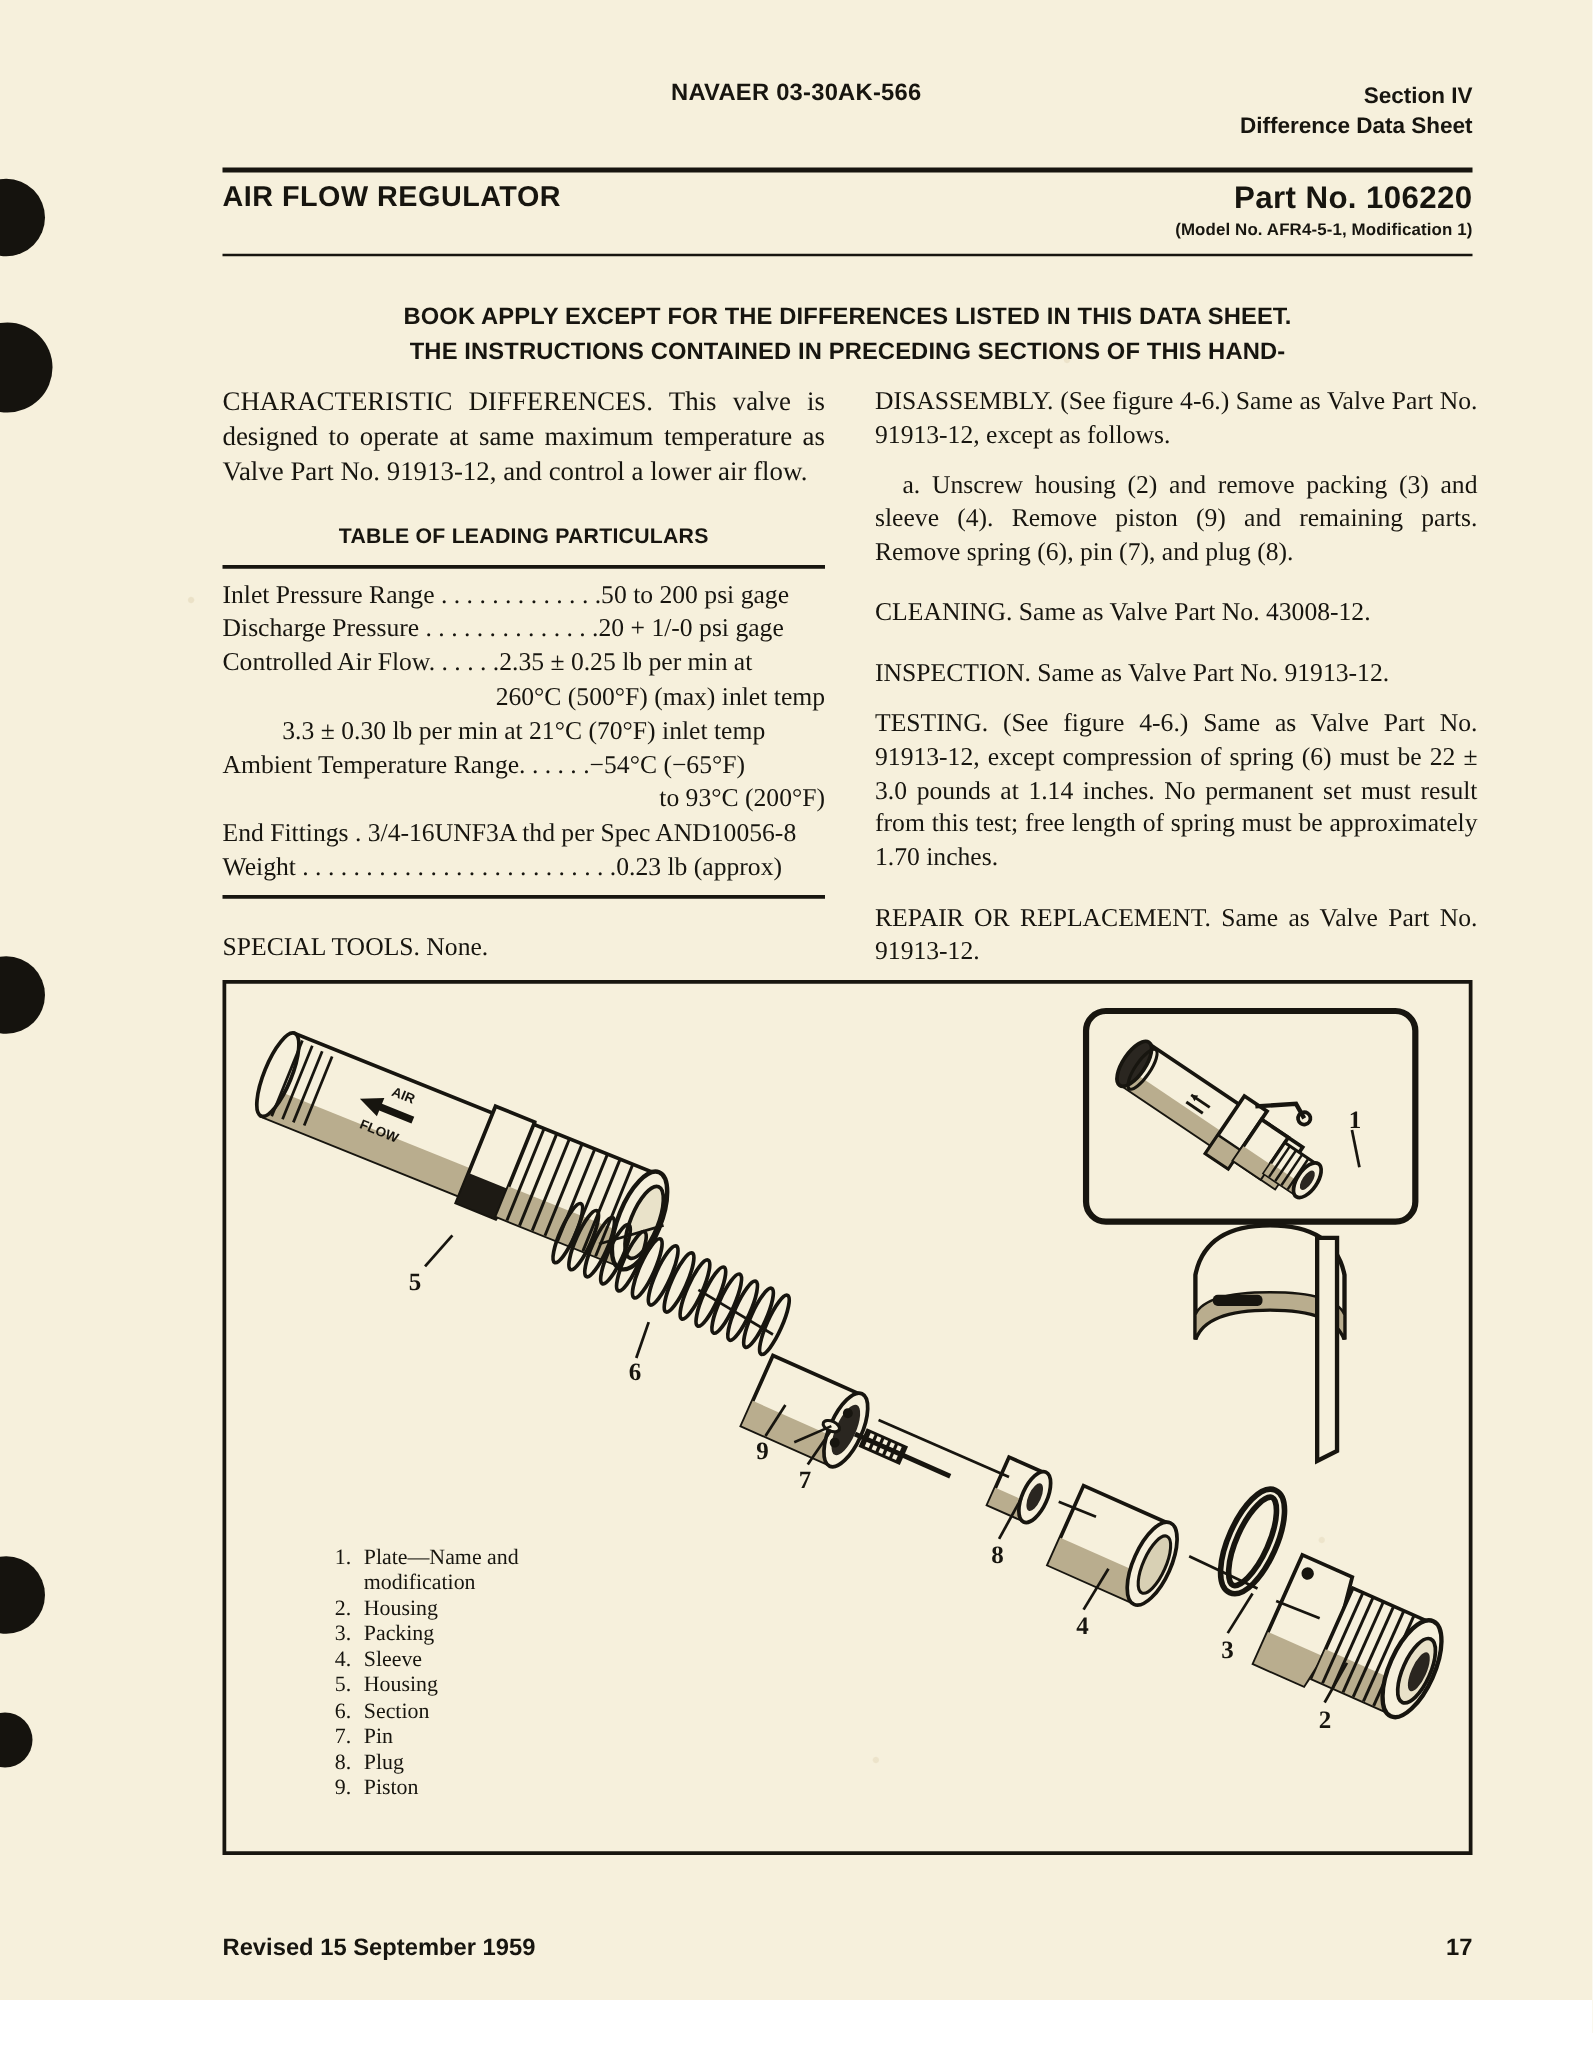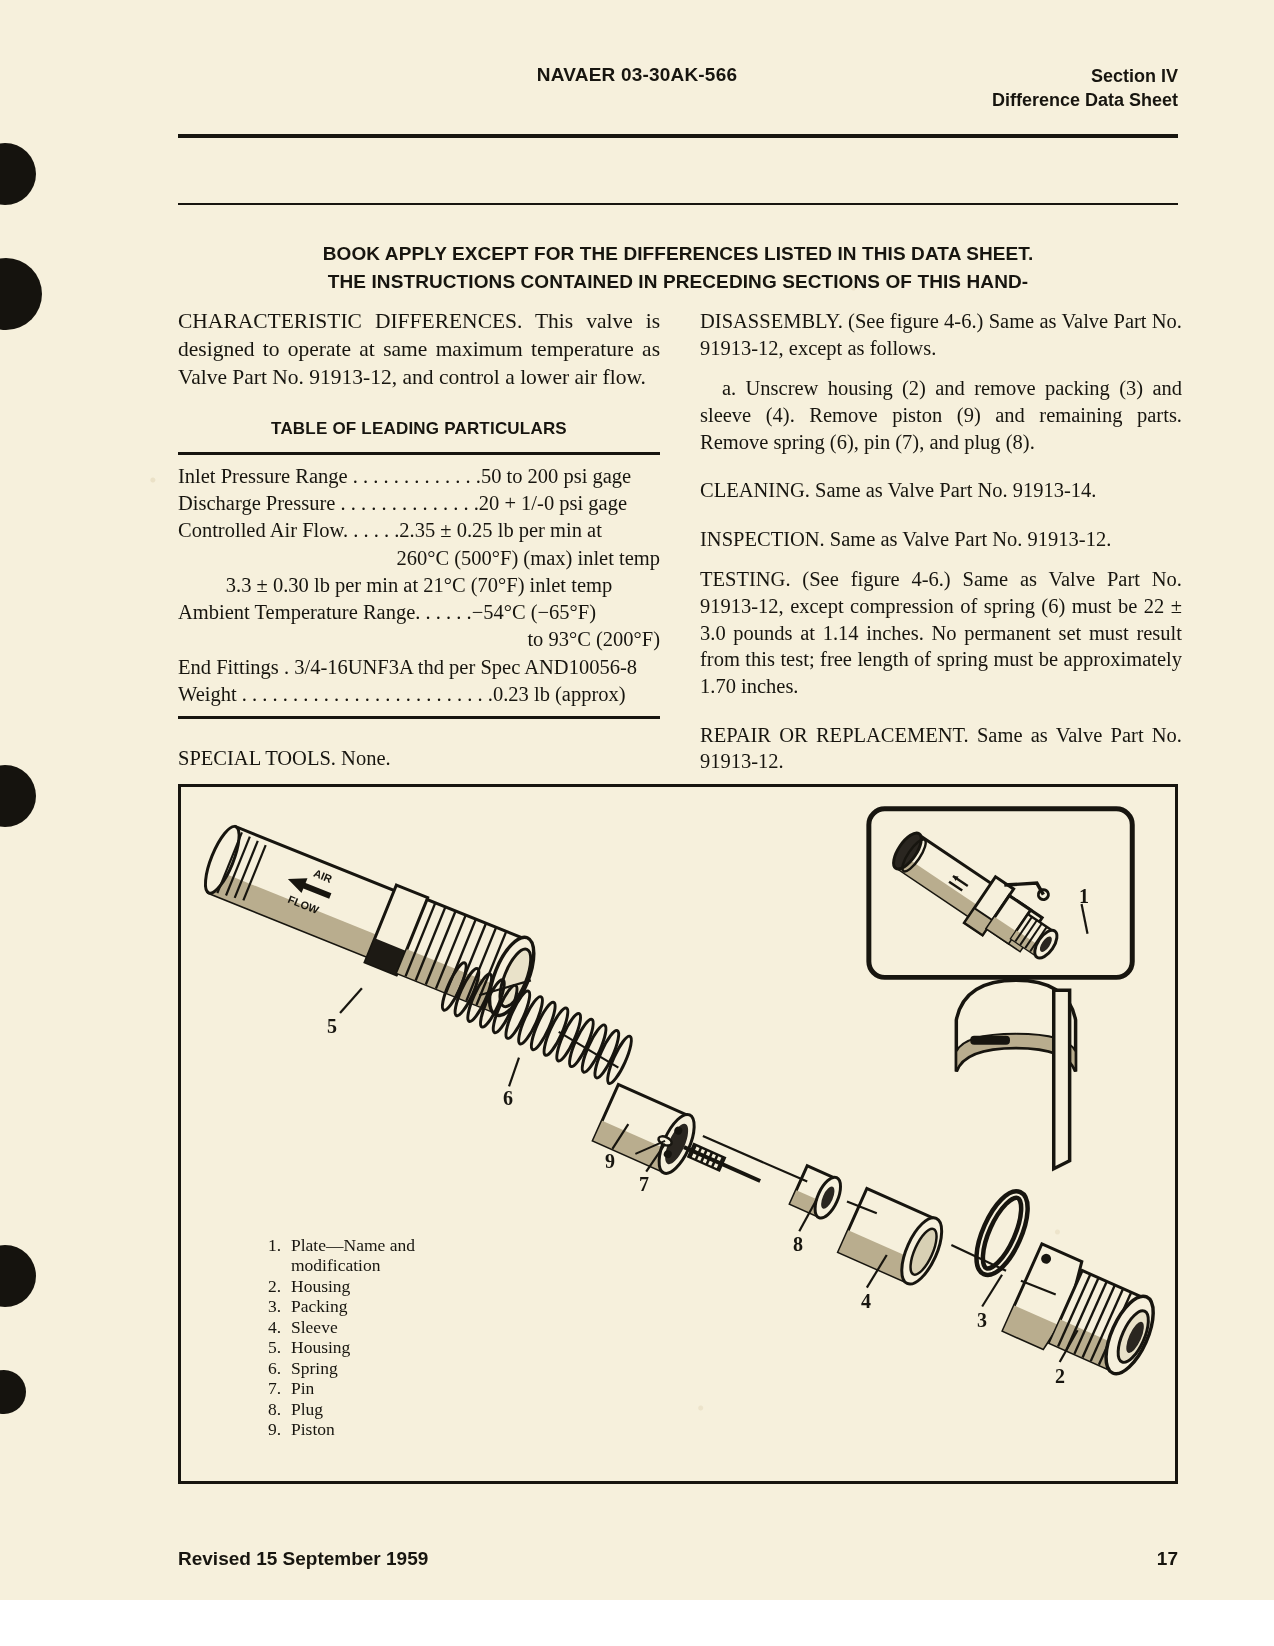--- a/index.html
+++ b/index.html
@@ -218,20 +218,27 @@
   <div class="hole small" style="top:1370px;"></div>
 
   <div class="hdr-center">NAVAER 03-30AK-566</div>
   <div class="hdr-right">
     <div>Section IV</div>
     <div>Difference Data Sheet</div>
   </div>
 
   <div class="rule thick" style="top:134px;"></div>
 
+  <div class="title-row">
+    <div class="title-left">AIR FLOW REGULATOR</div>
+    <div class="title-right">
+      <div class="partno">Part No. 106220</div>
+      <div class="modelno">(Model No. AFR4-5-1, Modification 1)</div>
+    </div>
+  </div>
 
   <div class="rule thin" style="top:203px;"></div>
 
   <div class="banner">
     <div>BOOK APPLY EXCEPT FOR THE DIFFERENCES LISTED IN THIS DATA SHEET.</div>
     <div>THE INSTRUCTIONS CONTAINED IN PRECEDING SECTIONS OF THIS HAND-</div>
   </div>
 
   <div class="col col-left">
     <p class="para runhead">CHARACTERISTIC DIFFERENCES. This valve is designed to operate at same maximum temperature as Valve Part No. 91913-12, and control a lower air flow.</p>
@@ -250,21 +257,21 @@
       <div class="row">Weight . . . . . . . . . . . . . . . . . . . . . . . . .0.23 lb (approx)</div>
     </div>
     <div class="tbl-rule bottom"></div>
 
     <div class="special">SPECIAL TOOLS. None.</div>
   </div>
 
   <div class="col col-right">
     <p class="para">DISASSEMBLY. (See figure 4-6.) Same as Valve Part No. 91913-12, except as follows.</p>
     <p class="para indent">a. Unscrew housing (2) and remove packing (3) and sleeve (4). Remove piston (9) and remaining parts. Remove spring (6), pin (7), and plug (8).</p>
-    <p class="para" style="margin-top:22px;">CLEANING. Same as Valve Part No. 91913-14.</p>
+    <p class="para" style="margin-top:22px;">CLEANING. Same as Valve Part No. 43008-12.</p>
     <p class="para" style="margin-top:22px;">INSPECTION. Same as Valve Part No. 91913-12.</p>
     <p class="para" style="">TESTING. (See figure 4-6.) Same as Valve Part No. 91913-12, except compression of spring (6) must be 22 ± 3.0 pounds at 1.14 inches. No permanent set must result from this test; free length of spring must be approximately 1.70 inches.</p>
     <p class="para" style="margin-top:22px;">REPAIR OR REPLACEMENT. Same as Valve Part No. 91913-12.</p>
   </div>
 
   <div class="figbox">
 
     <svg class="fig-svg" viewBox="0 0 1000 700" preserveAspectRatio="none">
       <defs>
         <pattern id="shade" width="4" height="4" patternUnits="userSpaceOnUse">
@@ -496,21 +503,21 @@
       <div class="li">
           <span class="num">4.</span>
           <span>Sleeve</span>
         </div>
       <div class="li">
           <span class="num">5.</span>
           <span>Housing</span>
         </div>
       <div class="li">
           <span class="num">6.</span>
-          <span>Spring</span>
+          <span>Section</span>
         </div>
       <div class="li">
           <span class="num">7.</span>
           <span>Pin</span>
         </div>
       <div class="li">
           <span class="num">8.</span>
           <span>Plug</span>
         </div>
       <div class="li">

